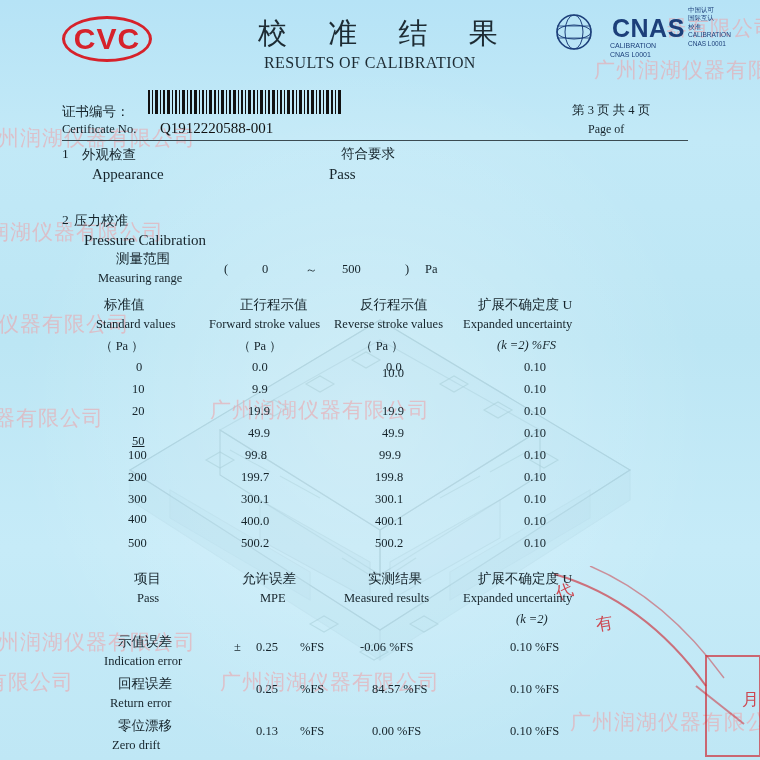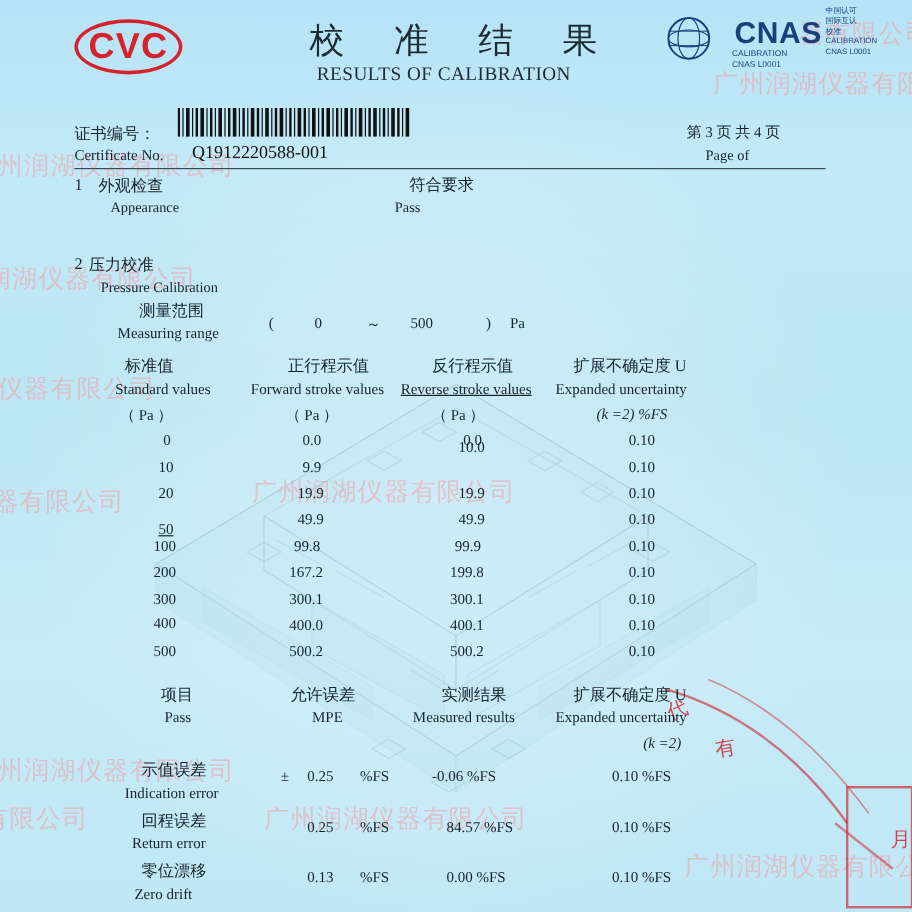--- a/index.html
+++ b/index.html
@@ -42,21 +42,21 @@
   .label-en{font-size:12.5px;color:#16242b;}
   .cert-cn{position:absolute;left:62px;top:103px;}
   .cert-en{position:absolute;left:62px;top:122px;}
   .cert-val{position:absolute;left:160px;top:120px;font-size:15px;color:#111;}
   .barcode{position:absolute;left:148px;top:90px;height:24px;}
   .page-cn{position:absolute;left:572px;top:102px;font-size:12.5px;color:#16242b;}
   .page-en{position:absolute;left:588px;top:122px;font-size:12px;color:#16242b;}
   .hr{position:absolute;left:62px;top:140px;width:626px;height:1px;background:#3b4b52;}
   
   .sec{position:absolute;font-size:13.5px;color:#16242b;}
-  .sec-en{position:absolute;font-size:12px;color:#16242b;}
+  .sec-en{position:absolute;font-size:15px;color:#16242b;}
   .cell{position:absolute;font-size:12.5px;color:#16242b;white-space:nowrap;}
   .cell-cn{position:absolute;font-size:13.5px;color:#16242b;white-space:nowrap;}
   .num{position:absolute;font-size:12.5px;color:#16242b;}
   .it{font-style:italic;}
   .stamp-red-text{position:absolute;color:#cf2029;opacity:.8;font-size:17px;line-height:1.15;}
 </style>
 </head>
 <body>
 
 <div class="bg"></div>
@@ -223,21 +223,21 @@
 <div class="cell" style="left:405px;top:262px;">)</div>
 <div class="cell" style="left:425px;top:262px;">Pa</div>
 
 <div class="cell-cn" style="left:104px;top:296px;">标准值</div>
 <div class="cell-cn" style="left:240px;top:296px;">正行程示值</div>
 <div class="cell-cn" style="left:360px;top:296px;">反行程示值</div>
 <div class="cell-cn" style="left:478px;top:296px;">扩展不确定度 U</div>
 
 <div class="cell" style="left:96px;top:317px;">Standard values</div>
 <div class="cell" style="left:209px;top:317px;">Forward stroke values</div>
-<div class="cell" style="left:334px;top:317px;text-decoration:underline;">Reverse stroke values</div>
+<div class="cell" style="left:334px;top:317px;">Reverse stroke values</div>
 <div class="cell" style="left:463px;top:317px;">Expanded uncertainty</div>
 
 <div class="cell" style="left:100px;top:338px;">（   Pa   ）</div>
 <div class="cell" style="left:238px;top:338px;">（   Pa   ）</div>
 <div class="cell" style="left:360px;top:338px;">（   Pa   ）</div>
 <div class="cell it" style="left:497px;top:338px;">(k =2) %FS</div>
 
 <div class="num" style="left:136px;top:360px;">0</div>
 <div class="num" style="left:252px;top:360px;">0.0</div>
 <div class="num" style="left:386px;top:360px;">0.0</div>
@@ -257,21 +257,21 @@
 <div class="num" style="left:248px;top:426px;">49.9</div>
 <div class="num" style="left:382px;top:426px;">49.9</div>
 <div class="num" style="left:524px;top:426px;">0.10</div>
 
 <div class="num" style="left:128px;top:448px;">100</div>
 <div class="num" style="left:245px;top:448px;">99.8</div>
 <div class="num" style="left:379px;top:448px;">99.9</div>
 <div class="num" style="left:524px;top:448px;">0.10</div>
 
 <div class="num" style="left:128px;top:470px;">200</div>
-<div class="num" style="left:241px;top:470px;">167.2</div>
+<div class="num" style="left:241px;top:470px;">199.7</div>
 <div class="num" style="left:375px;top:470px;">199.8</div>
 <div class="num" style="left:524px;top:470px;">0.10</div>
 
 <div class="num" style="left:128px;top:492px;">300</div>
 <div class="num" style="left:241px;top:492px;">300.1</div>
 <div class="num" style="left:375px;top:492px;">300.1</div>
 <div class="num" style="left:524px;top:492px;">0.10</div>
 
 <div class="num" style="left:128px;top:512px;">400</div>
 <div class="num" style="left:241px;top:514px;">400.0</div>
@@ -285,21 +285,21 @@
 
 <div class="cell-cn" style="left:134px;top:570px;">项目</div>
 <div class="cell-cn" style="left:242px;top:570px;">允许误差</div>
 <div class="cell-cn" style="left:368px;top:570px;">实测结果</div>
 <div class="cell-cn" style="left:478px;top:570px;">扩展不确定度 U</div>
 
 <div class="cell" style="left:137px;top:591px;">Pass</div>
 <div class="cell" style="left:260px;top:591px;">MPE</div>
 <div class="cell" style="left:344px;top:591px;">Measured results</div>
 <div class="cell" style="left:463px;top:591px;">Expanded uncertainty</div>
-<div class="cell it" style="left:536px;top:612px;">(k =2)</div>
+<div class="cell it" style="left:516px;top:612px;">(k =2)</div>
 
 <div class="cell-cn" style="left:118px;top:633px;">示值误差</div>
 <div class="cell" style="left:104px;top:654px;">Indication error</div>
 <div class="num" style="left:234px;top:640px;">±</div>
 <div class="num" style="left:256px;top:640px;">0.25</div>
 <div class="num" style="left:300px;top:640px;">%FS</div>
 <div class="num" style="left:360px;top:640px;">-0.06 %FS</div>
 <div class="num" style="left:510px;top:640px;">0.10 %FS</div>
 
 <div class="cell-cn" style="left:118px;top:675px;">回程误差</div>

